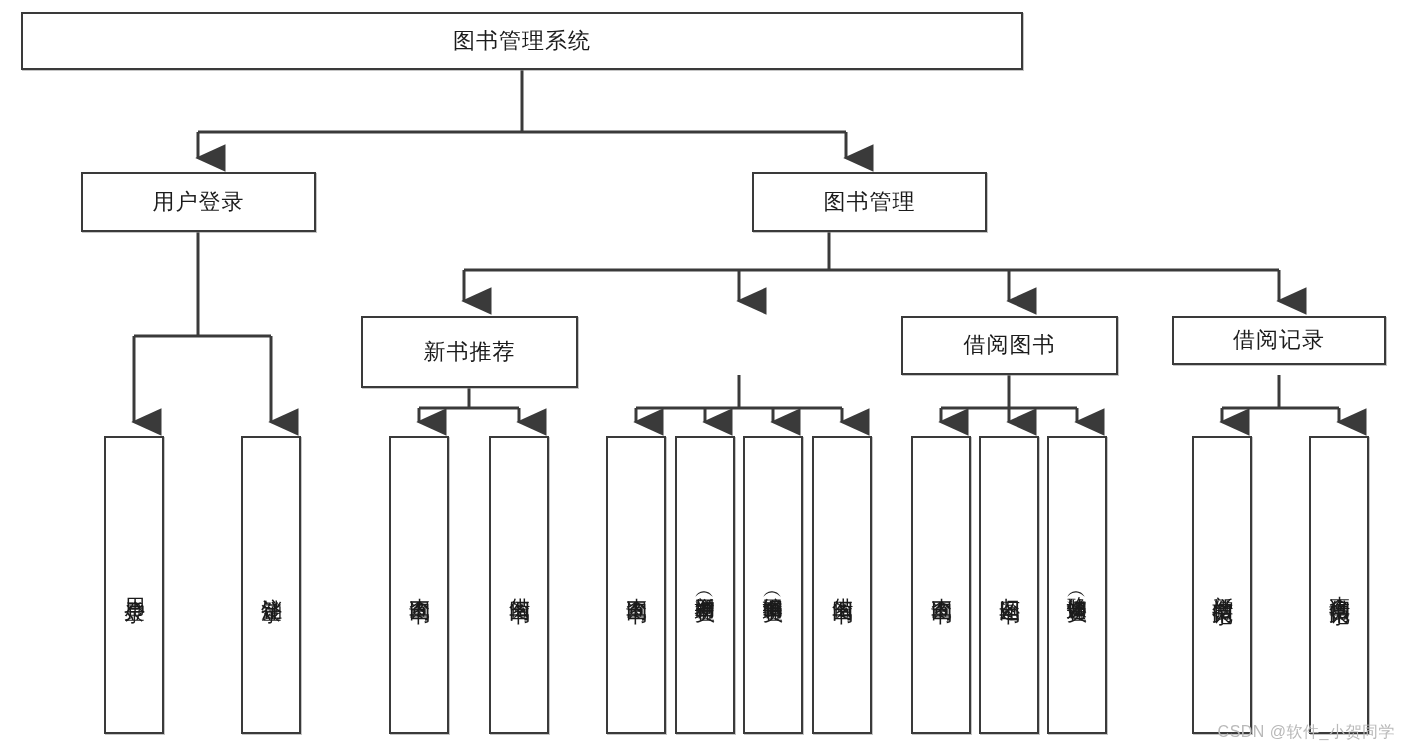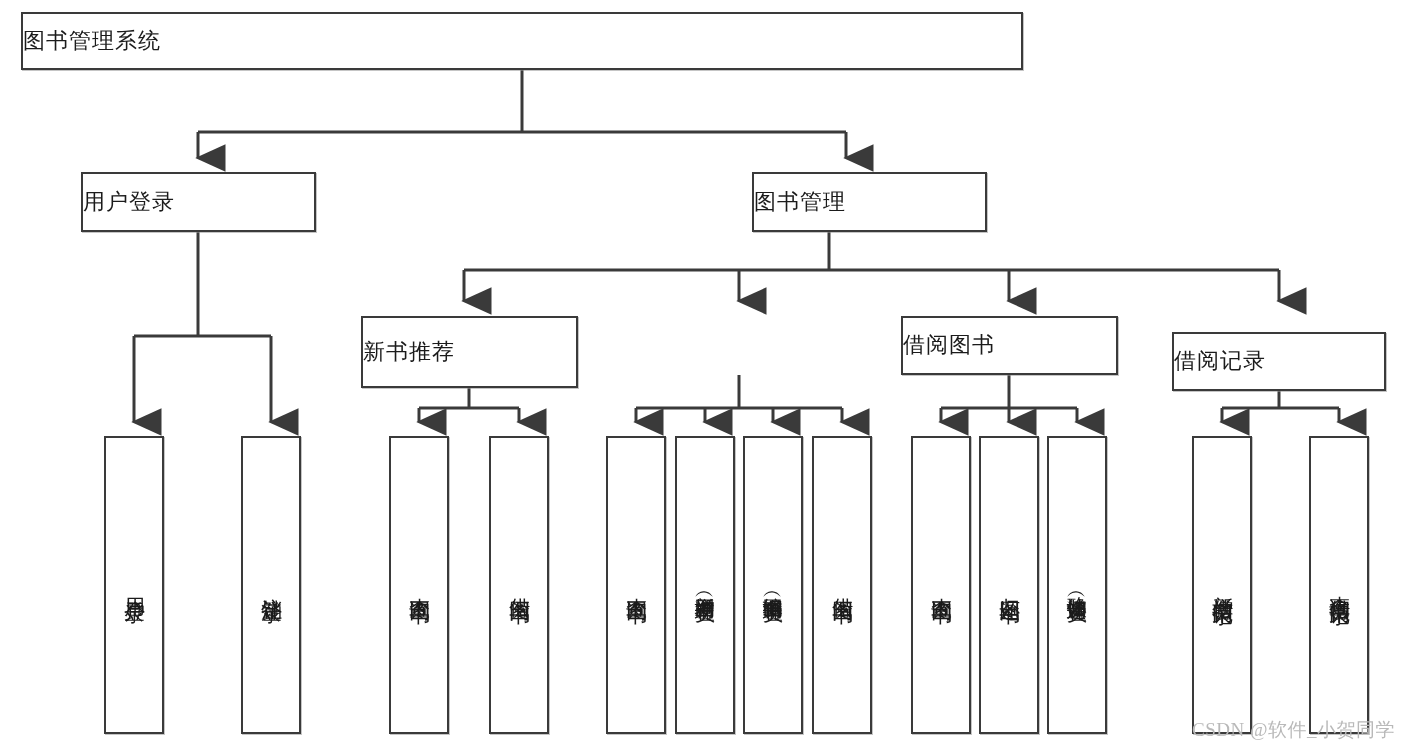--- a/index.html
+++ b/index.html
@@ -26,20 +26,21 @@
     pointer-events: none;
   }
   .node {
     position: absolute;
     box-sizing: border-box;
     background: #ffffff;
     border: 2px solid #3a3a3a;
     box-shadow: 1px 1px 0 rgba(150,150,150,0.55);
     display: flex;
     align-items: center;
+    justify-content: center;
     color: #1b1b1b;
   }
   .node.horiz {
     font-size: 22px;
     letter-spacing: 1px;
     line-height: 1.1;
     white-space: nowrap;
   }
   .node.vert {
     align-items: center;
@@ -57,25 +58,25 @@
     color: #1b1b1b;
   }
   .node.vert.tall .vtext {
     font-size: 20px;
     letter-spacing: 1px;
   }
   .watermark {
     position: absolute;
     right: 10px;
     bottom: 4px;
-    font-size: 19px;
+    font-size: 16px;
     color: #b9b9b9;
     letter-spacing: 0.5px;
     white-space: nowrap;
-    font-family: Liberation Serif, serif;
+    font-family: Liberation Sans, sans-serif;
   }
 </style>
 </head>
 <body>
 
 <div id="canvas">
 
   <svg id="wires" viewBox="0 0 1405 747">
     <defs>
       <marker id="arrow" viewBox="0 0 12 12" refX="6" refY="11" markerWidth="11" markerHeight="11" orient="auto-start-reverse">
@@ -136,21 +137,21 @@
   <div class="node horiz" style="left:752px; top:172px; width:235px; height:60px;">
     <span>图书管理</span>
   </div>
 
   <div class="node horiz" style="left:361px; top:316px; width:217px; height:72px;">
     <span>新书推荐</span>
   </div>
   <div class="node horiz" style="left:901px; top:316px; width:217px; height:59px;">
     <span>借阅图书</span>
   </div>
-  <div class="node horiz" style="left:1172px; top:332px; width:214px; height:59px;">
+  <div class="node horiz" style="left:1172px; top:316px; width:214px; height:49px;">
     <span>借阅记录</span>
   </div>
 
   <div class="node vert" style="left:104px; top:436px; width:60px; height:298px;">
     <span class="vtext">用户登录</span>
   </div>
   <div class="node vert" style="left:241px; top:436px; width:60px; height:298px;">
     <span class="vtext">注销登录</span>
   </div>
 

